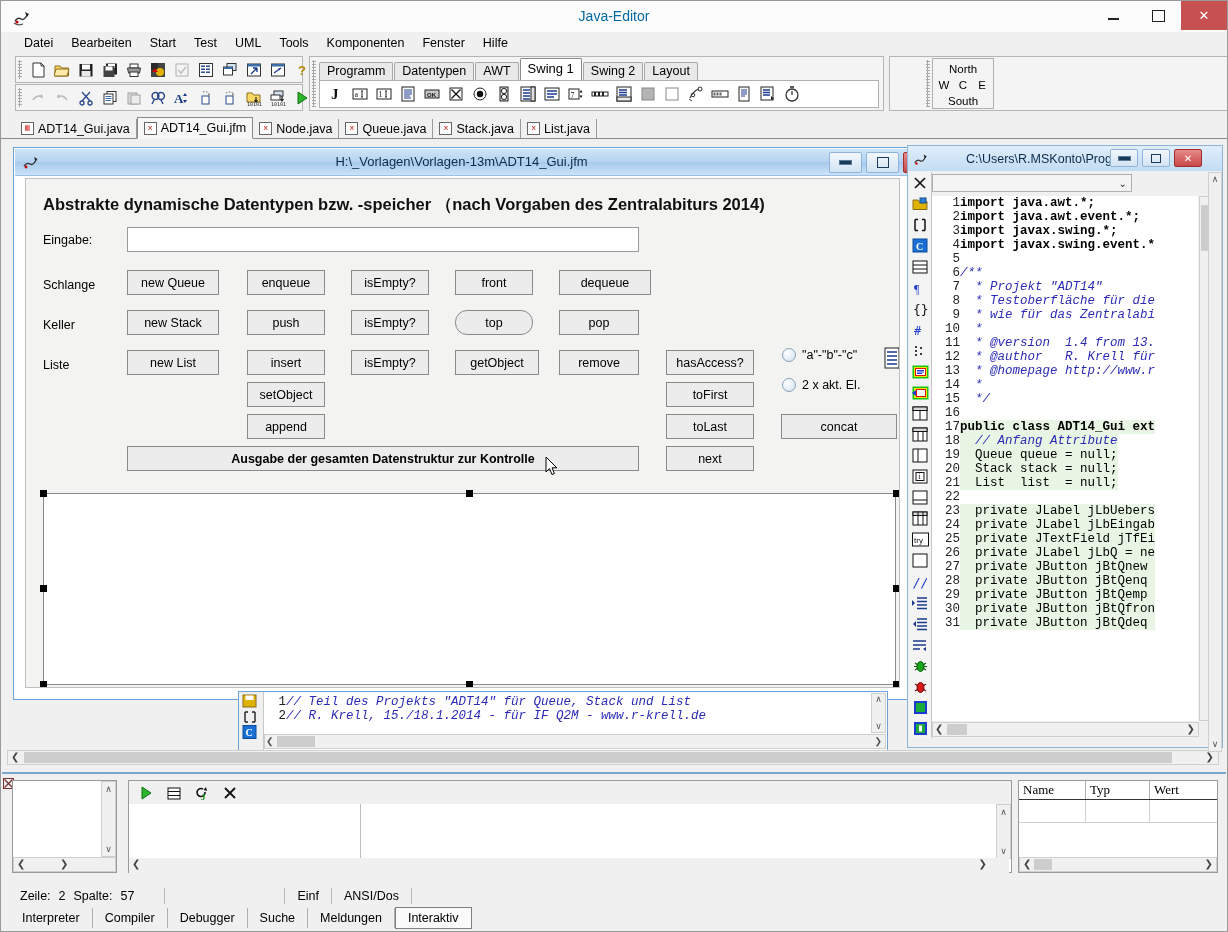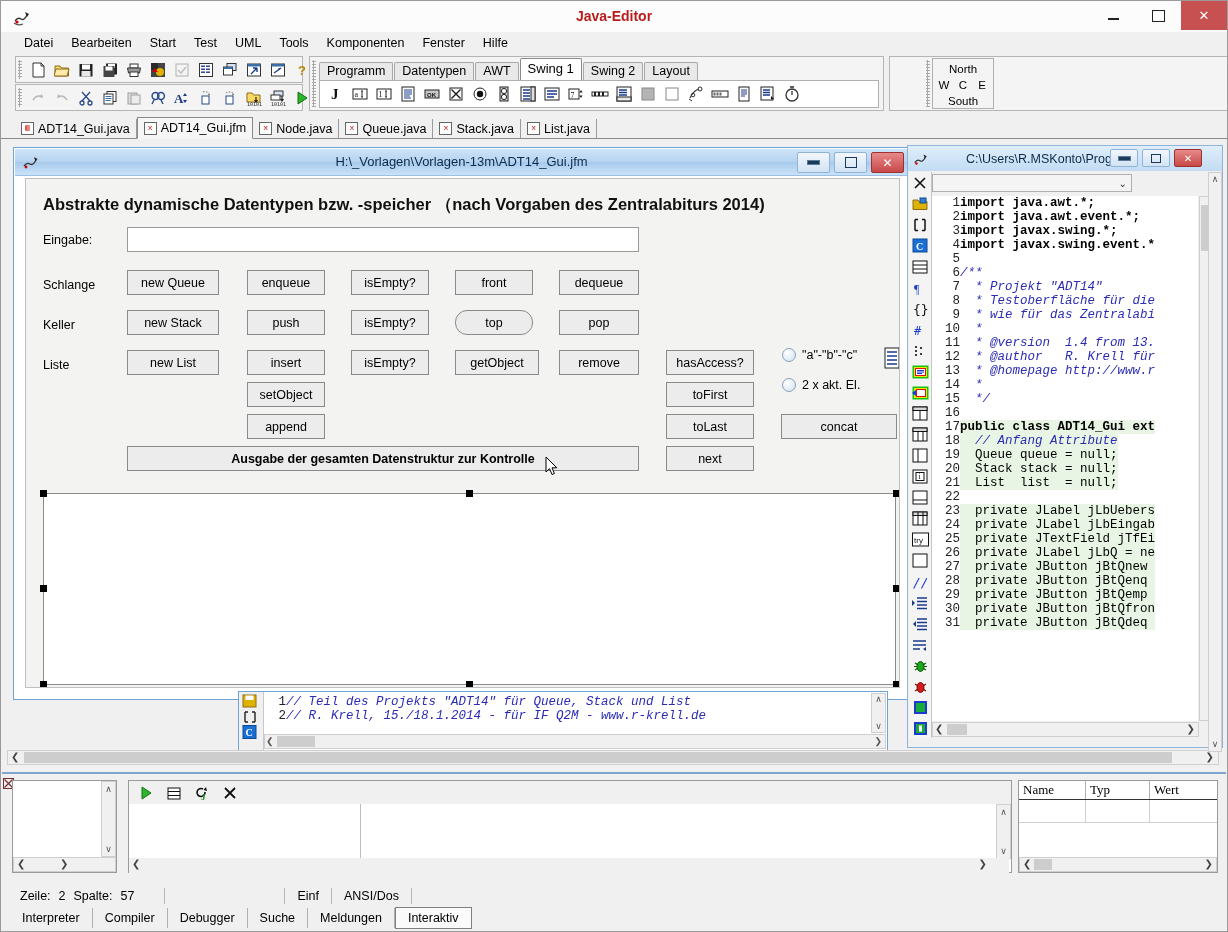--- a/index.html
+++ b/index.html
@@ -10,21 +10,21 @@
     font-size:12px;color:#000;
     -webkit-font-smoothing:none;
   }
   .app{position:relative;width:1228px;height:932px;
        background:#f0f0f0;border:1px solid #9a9a9a;box-sizing:border-box;}
 
   
   .titlebar{position:absolute;left:0;top:0;width:1226px;height:31px;
     background:#fcfcfc;border-bottom:1px solid #dcdcdc;}
   .title-text{position:absolute;left:0;top:0;width:1226px;height:31px;
-    line-height:31px;text-align:center;font-size:14px;color:#b91c1c;font-weight:bold;}
+    line-height:31px;text-align:center;font-size:14px;color:#0369a1;}
   .app-icon{position:absolute;left:10px;top:6px;width:20px;height:20px;}
   .wbtns{position:absolute;right:0;top:0;height:31px;display:flex;}
   .wbtn{width:45px;height:29px;display:flex;align-items:center;justify-content:center;
     font-size:13px;color:#222;cursor:default;}
   .wbtn.close{background:#c75050;color:#fff;width:46px;}
   .wbtn .min{display:block;width:11px;height:2px;background:#222;margin-top:6px;}
   .wbtn .max{display:block;width:11px;height:10px;border:1.6px solid #222;}
 
   
   .menubar{position:absolute;left:0;top:31px;width:1226px;height:21px;
@@ -70,21 +70,21 @@
      background:#d4d0c8;}
   .clientbg{position:absolute;left:0;top:0;width:1224px;height:632px;
      background:#f0f0f0;}
 
   
   .formwin{position:absolute;left:11px;top:7px;width:897px;height:553px;
      background:#ffffff;border:1px solid #6ea3d8;box-sizing:border-box;
      box-shadow:0 0 0 1px #ffffff inset;}
   .formtitle{position:absolute;left:1px;top:1px;width:893px;height:26px;
      background:linear-gradient(to bottom,#cfe3f7 0%,#b6d4f0 48%,#a8cbec 52%,#cbe2f8 100%);
-     border-bottom:1px solid #9cc0e4;}
+     border-bottom:1px solid #9cc0e4;padding-left:32px;}
   .formtitle .ft{position:absolute;left:0;top:0;width:893px;height:26px;
      line-height:26px;text-align:center;font-size:13px;color:#0d2b4a;}
   .fwbtns{position:absolute;right:4px;top:3px;display:flex;gap:4px;}
   .fwb{width:31px;height:19px;border:1px solid #8fb4d8;border-radius:2px;
      background:linear-gradient(to bottom,#f2f7fc,#d3e3f3);
      display:flex;align-items:center;justify-content:center;cursor:default;}
   .fwb.close{background:linear-gradient(to bottom,#e88a8a,#c84848);border-color:#a03030;color:#fff;}
   .fwb .mn{width:11px;height:3px;background:#1a3a5a;border:1px solid #5a7a9a;}
   .fwb .mx{width:10px;height:9px;border:1.5px solid #1a3a5a;}
 
@@ -625,21 +625,21 @@
         <div class="fheading">Abstrakte dynamische Datentypen bzw. -speicher  （nach Vorgaben des Zentralabiturs 2014)</div>
 
         <div class="flabel" style="left:17px;top:54px;">Eingabe:</div>
         <input class="ftf" style="left: 101px; top: 48px; width: 512px; height: 25px; padding: 0px 4px; font-size: 12.5px; font-family: &quot;Liberation Sans&quot;, sans-serif;" value="">
 
         <div class="flabel" style="left:17px;top:99px;">Schlange</div>
         <div class="fbtn" style="left:101px;top:91px;width:92px;height:25px;">new Queue</div>
         <div class="fbtn" style="left:221px;top:91px;width:78px;height:25px;">enqueue</div>
         <div class="fbtn" style="left:325px;top:91px;width:78px;height:25px;">isEmpty?</div>
         <div class="fbtn" style="left:429px;top:91px;width:78px;height:25px;">front</div>
-        <div class="fbtn" style="left:533px;top:91px;width:80px;height:25px;">dequeue</div>
+        <div class="fbtn" style="left:533px;top:91px;width:92px;height:25px;">dequeue</div>
 
         <div class="flabel" style="left:17px;top:139px;">Keller</div>
         <div class="fbtn" style="left:101px;top:131px;width:92px;height:25px;">new Stack</div>
         <div class="fbtn" style="left:221px;top:131px;width:78px;height:25px;">push</div>
         <div class="fbtn" style="left:325px;top:131px;width:78px;height:25px;">isEmpty?</div>
         <div class="fbtn" style="left:429px;top:131px;width:78px;height:25px;border-radius:12px;">top</div>
         <div class="fbtn" style="left:533px;top:131px;width:80px;height:25px;">pop</div>
 
         <div class="flabel" style="left:17px;top:179px;">Liste</div>
         <div class="fbtn" style="left:101px;top:171px;width:92px;height:25px;">new List</div>

